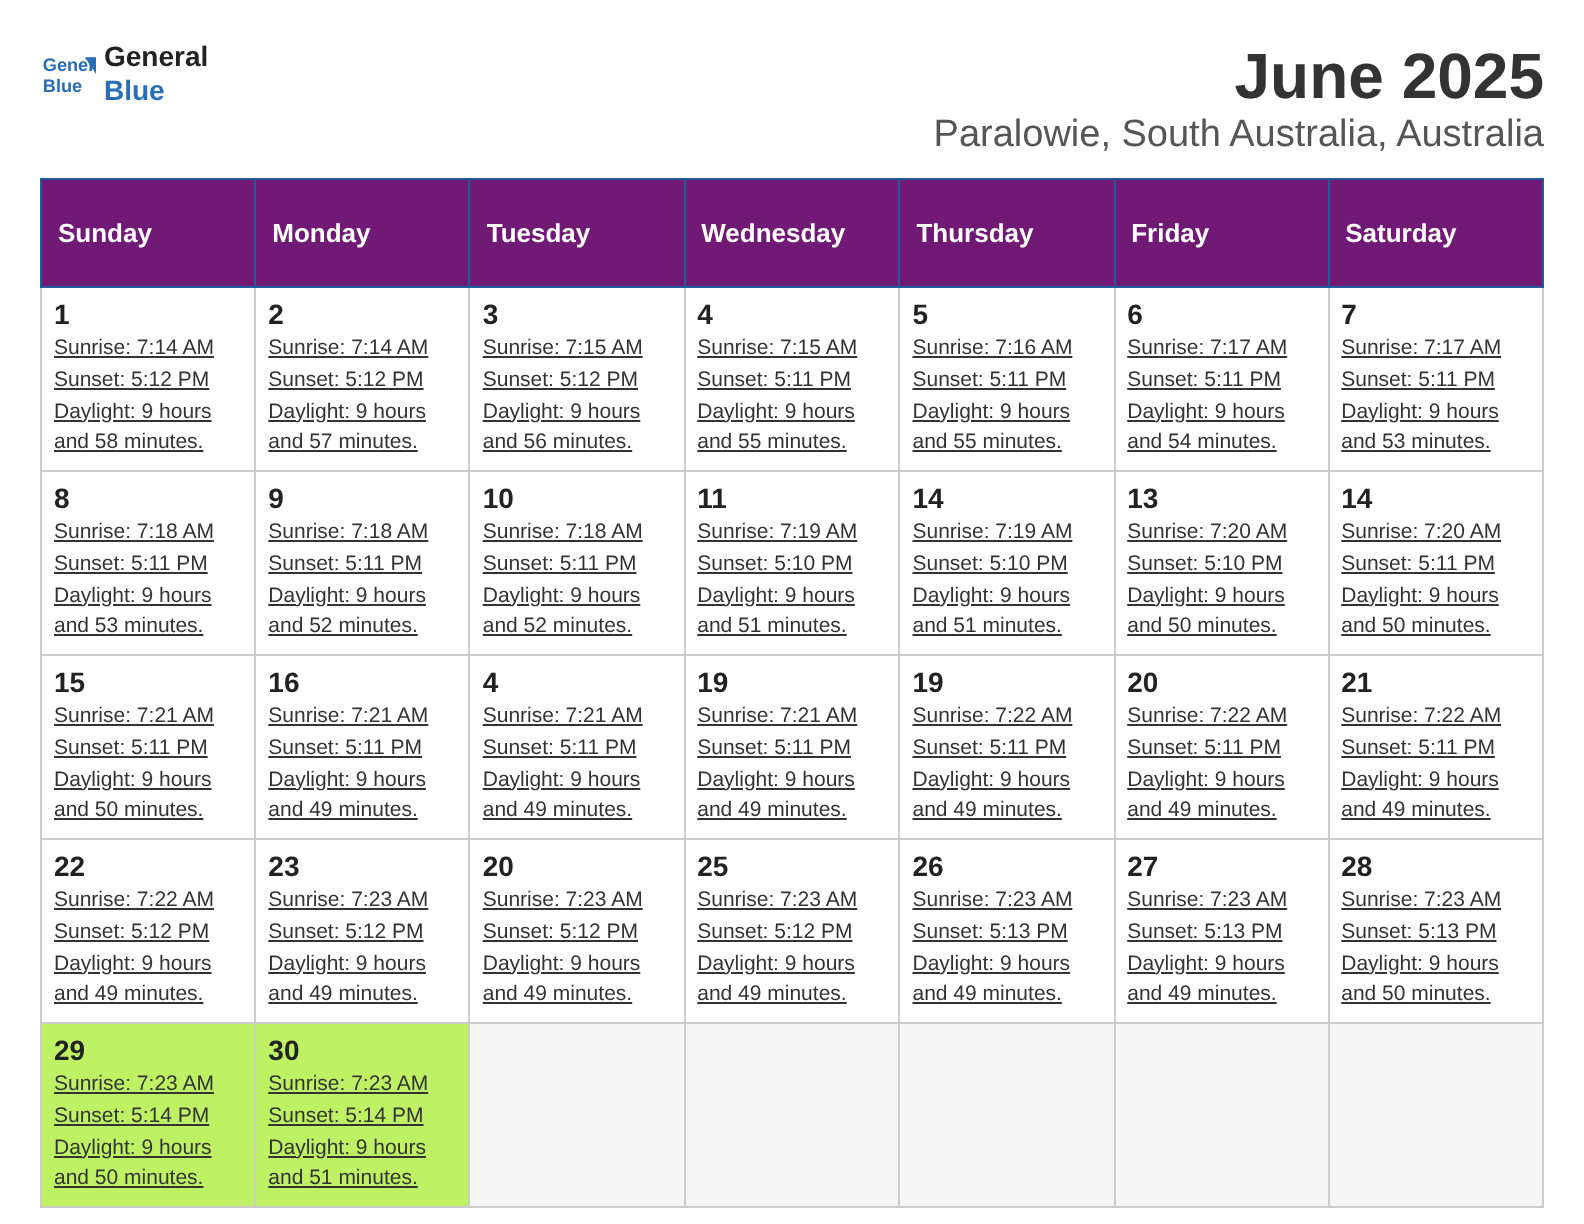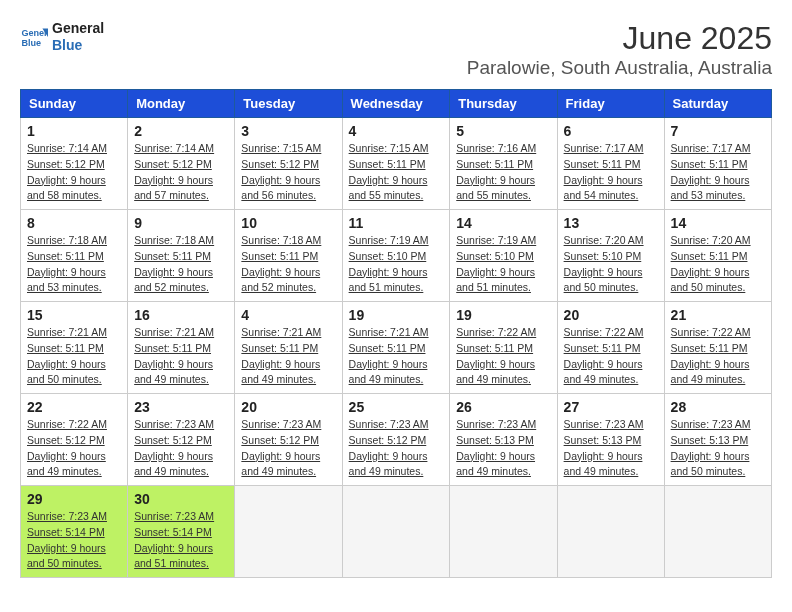--- a/index.html
+++ b/index.html
@@ -23,37 +23,37 @@
     }
     .logo-icon {
       width: 28px;
       height: 28px;
     }
     .title-block {
       text-align: right;
     }
     .month-year {
       font-size: 32px;
-      font-weight: normal;
+      font-weight: bold;
       color: #333;
     }
     .location {
       font-size: 19px;
       color: #555;
     }
     .calendar-table {
       width: 100%;
       border-collapse: collapse;
       font-size: 11px;
     }
     .calendar-table th {
-      background-color: #1d4ed8;
+      background-color: #701a75;
       color: #fff;
       text-align: left;
-      padding: 6px 8px;
+      padding: 19px 8px;
       font-size: 13px;
       font-weight: bold;
       border: 1px solid #1e5a9c;
     }
     .calendar-table td {
       border: 1px solid #ccc;
       vertical-align: top;
       padding: 5px 6px;
       width: 108px;
       min-height: 80px;

